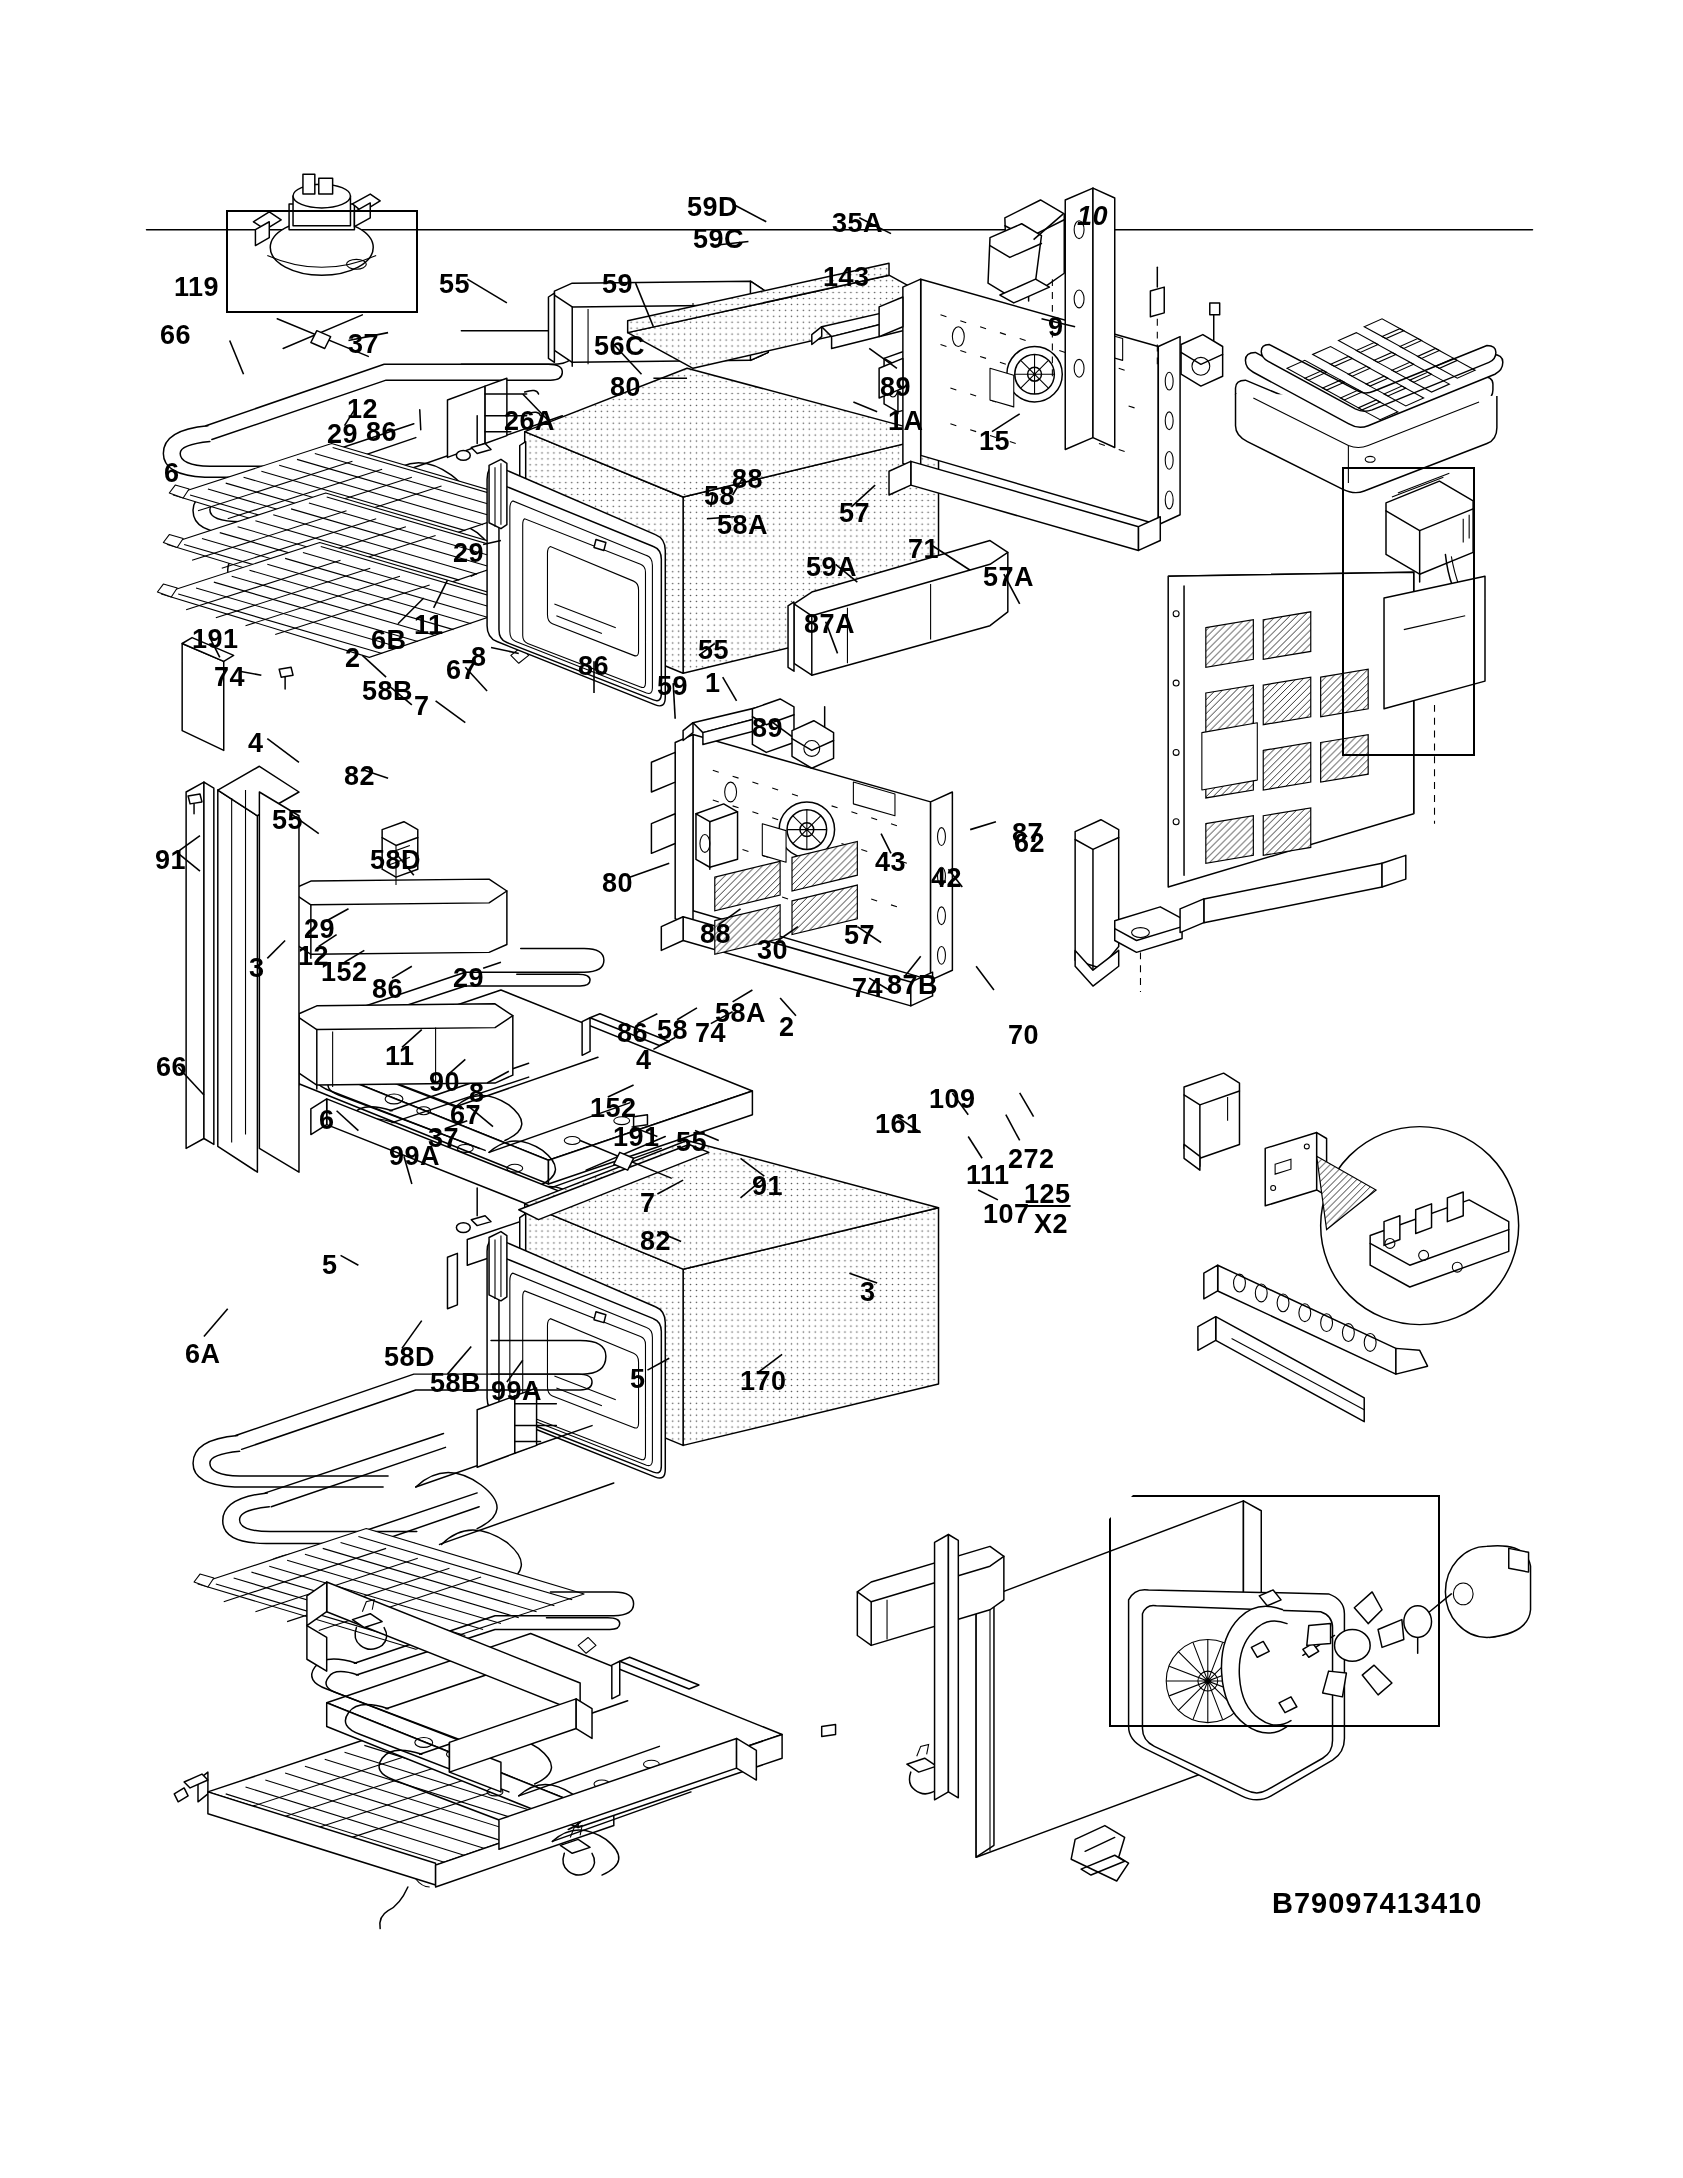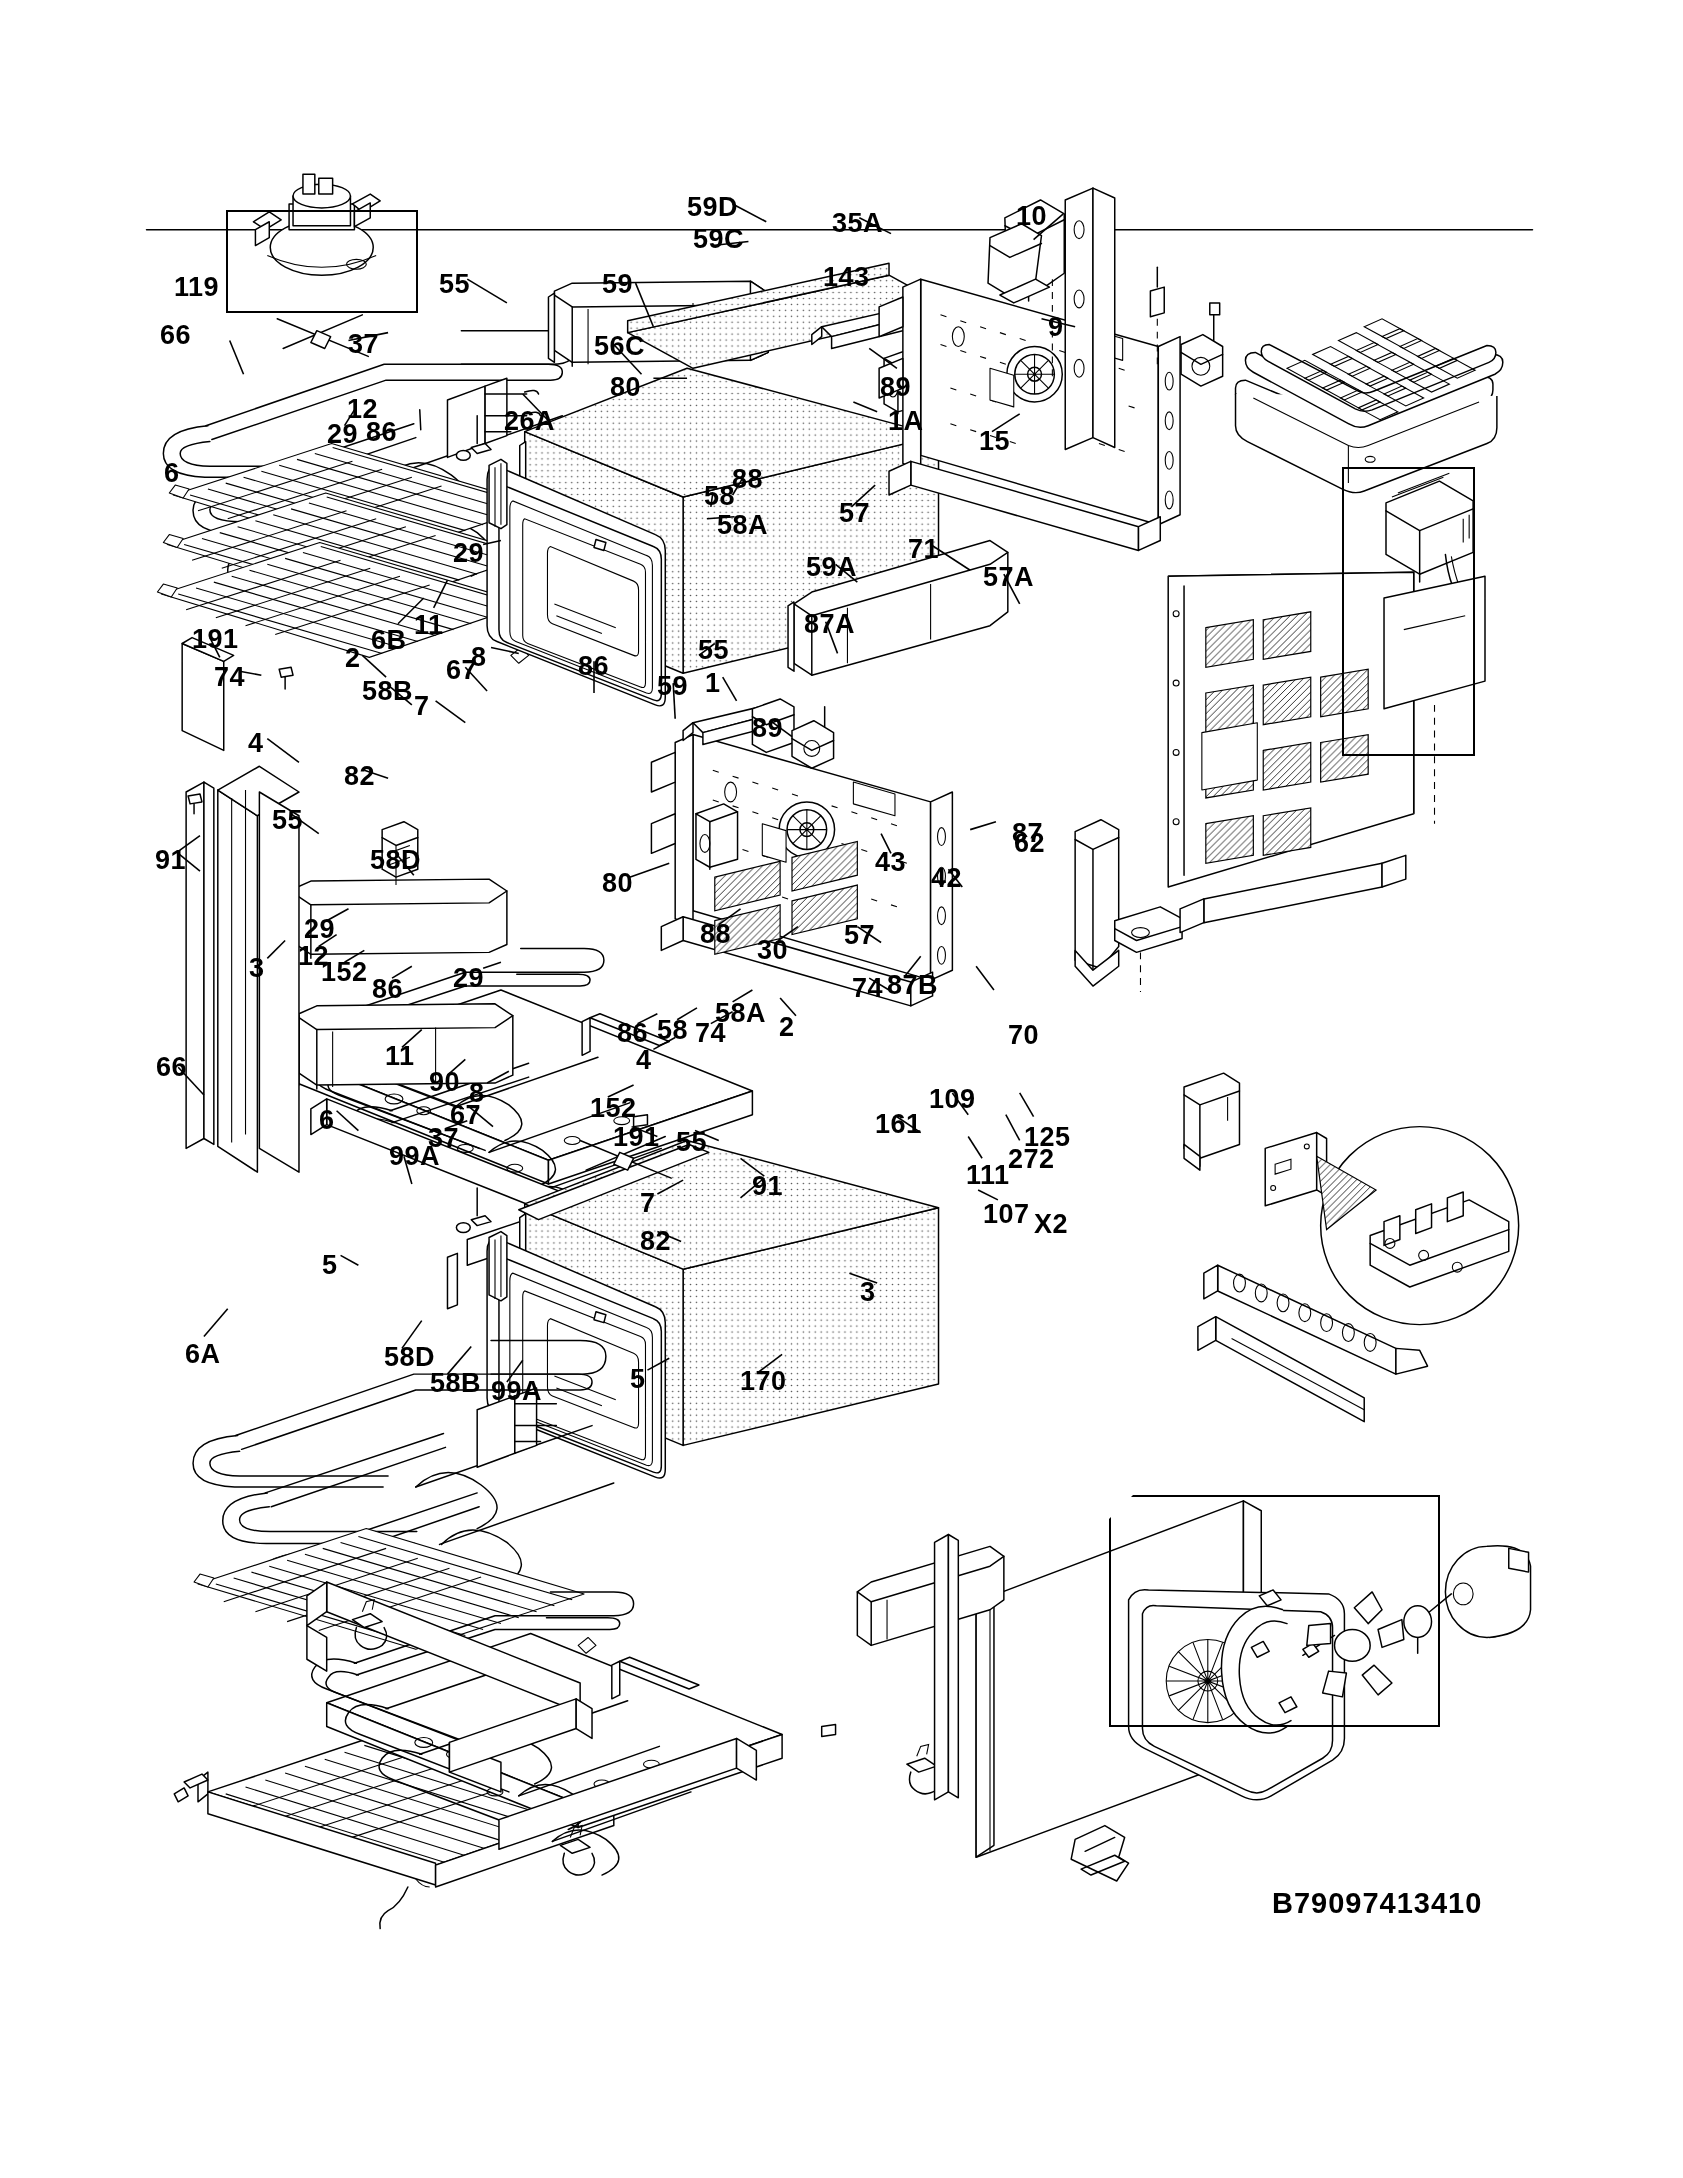--- a/index.html
+++ b/index.html
@@ -841,21 +841,21 @@
       <div class="lbl" style="left: 164px; top: 460px;">6</div>
       <div class="lbl" style="left: 439px; top: 271px;">55</div>
       <div class="lbl" style="left: 504px; top: 408px;">26A</div>
       <div class="lbl" style="left: 557px; top: 333px; padding-left: 37px;">56C</div>
       <div class="lbl" style="left: 602px; top: 271px;">59</div>
       <div class="lbl" style="left: 610px; top: 374px;">80</div>
       <div class="lbl" style="left: 666px; top: 226px; margin-left: 27px;">59C</div>
       <div class="lbl" style="left: 687px; top: 194px;">59D</div>
       <div class="lbl" style="left: 832px; top: 210px;">35A</div>
       <div class="lbl" style="left: 823px; top: 264px;">143</div>
-      <div class="lbl" style="left: 1016px; top: 203px;">10</div>
+      <div class="lbl" style="left: 1077px; top: 203px; font-style: italic;">10</div>
       <div class="lbl" style="left: 1048px; top: 314px;">9</div>
       <div class="lbl" style="left: 880px; top: 374px;">89</div>
       <div class="lbl" style="left: 888px; top: 408px;">1A</div>
       <div class="lbl" style="left: 732px; top: 466px;">88</div>
       <div class="lbl" style="left: 704px; top: 483px;">58</div>
       <div class="lbl" style="left: 717px; top: 512px;">58A</div>
       <div class="lbl" style="left: 839px; top: 500px;">57</div>
       <div class="lbl" style="left: 979px; top: 428px;">15</div>
       <div class="lbl" style="left: 453px; top: 540px;">29</div>
       <div class="lbl" style="left: 414px; top: 612px;">11</div>
@@ -921,21 +921,21 @@
       <div class="lbl" style="left: 322px; top: 1252px;">5</div>
       <div class="lbl" style="left: 185px; top: 1341px;">6A</div>
       <div class="lbl" style="left: 384px; top: 1344px;">58D</div>
       <div class="lbl" style="left: 430px; top: 1370px;">58B</div>
       <div class="lbl" style="left: 491px; top: 1378px;">99A</div>
       <div class="lbl" style="left: 630px; top: 1366px;">5</div>
       <div class="lbl" style="left: 740px; top: 1368px;">170</div>
       <div class="lbl" style="left: 860px; top: 1279px;">3</div>
       <div class="lbl" style="left: 875px; top: 1111px;">161</div>
       <div class="lbl" style="left: 929px; top: 1086px;">109</div>
-      <div class="lbl" style="left: 1024px; top: 1124px;">125</div>
+      <div class="lbl" style="left: 1024px; top: 1181px; text-decoration: underline;">125</div>
       <div class="lbl" style="left: 1008px; top: 1146px;">272</div>
       <div class="lbl" style="left: 966px; top: 1162px;">111</div>
       <div class="lbl" style="left: 983px; top: 1201px;">107</div>
       <div class="lbl" style="left: 1034px; top: 1211px;">X2</div>
     </div>
 
   <div class="docnum" style="left:1272px;top:1887px;">B79097413410</div>
 
 </div>
 

